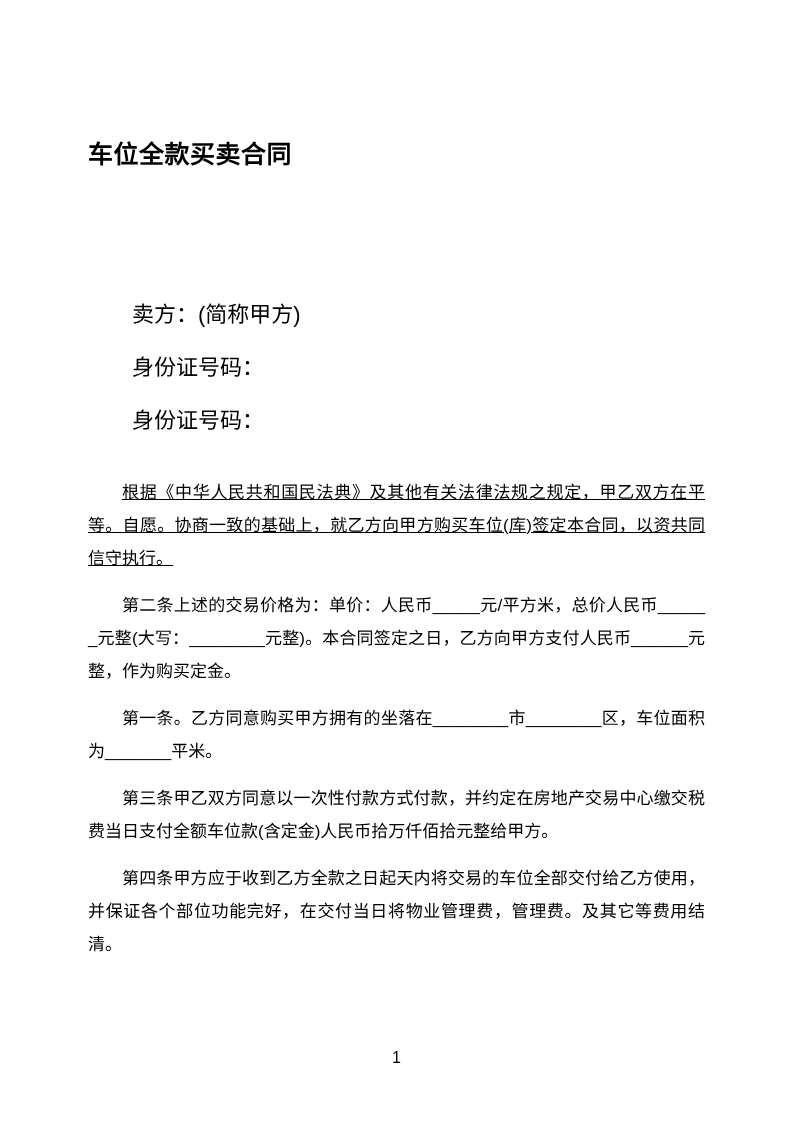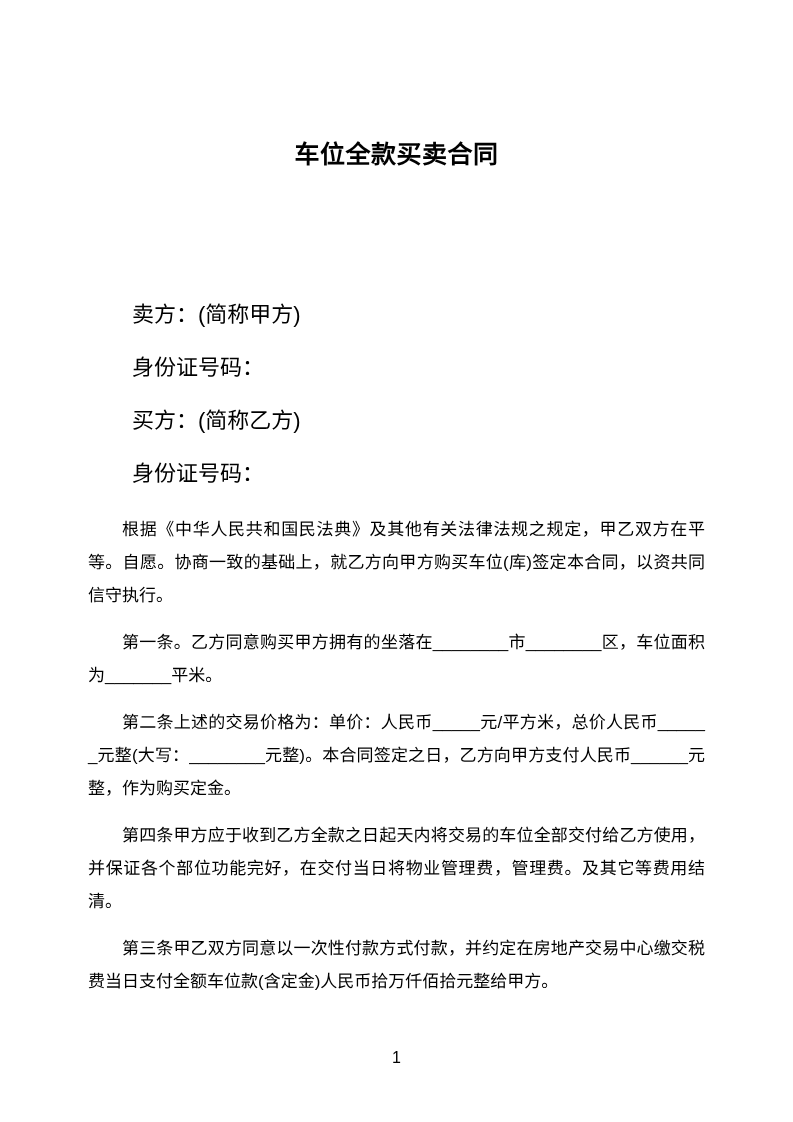--- a/index.html
+++ b/index.html
@@ -17,41 +17,41 @@
     font-family: "Liberation Sans", sans-serif;
     overflow: hidden;
     box-sizing: border-box;
     padding: 138px 88px 0 88px;
   }
   .doc-title {
     margin: 0 0 128px 0;
     font-size: 25px;
     font-weight: 700;
     line-height: 32px;
-    text-align: center;
     letter-spacing: 0.5px;
   }
   .party-line {
     margin: 0 0 20px 0;
     font-size: 22px;
     line-height: 33px;
     text-indent: 2em;
     font-weight: 400;
   }
   .clause {
     margin: 14px 0 14px 0;
     font-size: 17px;
     line-height: 33px;
     text-indent: 2em;
     text-align: justify;
     word-break: break-all;
     font-weight: 400;
   }
   .intro {
-    margin-top: 23px;
+    margin-top: 39px;
+    text-decoration: underline;
   }
   .page-number {
     position: absolute;
     top: 1048px;
     left: 0;
     right: 0;
     text-align: center;
     font-size: 16px;
     line-height: 20px;
   }
@@ -60,30 +60,29 @@
 <body>
 
 <div class="page">
 
   <h1 class="doc-title">车位全款买卖合同</h1>
 
   <p class="party-line">卖方：(简称甲方)</p>
 
   <p class="party-line">身份证号码：</p>
 
-  <p class="party-line">买方：(简称乙方)</p>
 
   <p class="party-line">身份证号码：</p>
 
   <p class="clause intro">根据《中华人民共和国民法典》及其他有关法律法规之规定，甲乙双方在平等。自愿。协商一致的基础上，就乙方向甲方购买车位(库)签定本合同，以资共同信守执行。</p>
 
+  <p class="clause">第二条上述的交易价格为：单价：人民币_____元/平方米，总价人民币______元整(大写：________元整)。本合同签定之日，乙方向甲方支付人民币______元整，作为购买定金。</p>
+
   <p class="clause">第一条。乙方同意购买甲方拥有的坐落在________市________区，车位面积为_______平米。</p>
 
-  <p class="clause">第二条上述的交易价格为：单价：人民币_____元/平方米，总价人民币______元整(大写：________元整)。本合同签定之日，乙方向甲方支付人民币______元整，作为购买定金。</p>
+  <p class="clause">第三条甲乙双方同意以一次性付款方式付款，并约定在房地产交易中心缴交税费当日支付全额车位款(含定金)人民币拾万仟佰拾元整给甲方。</p>
 
   <p class="clause">第四条甲方应于收到乙方全款之日起天内将交易的车位全部交付给乙方使用，并保证各个部位功能完好，在交付当日将物业管理费，管理费。及其它等费用结清。</p>
-
-  <p class="clause">第三条甲乙双方同意以一次性付款方式付款，并约定在房地产交易中心缴交税费当日支付全额车位款(含定金)人民币拾万仟佰拾元整给甲方。</p>
 
 
   <div class="page-number">1</div>
 
 </div>
 
 </body></html>

